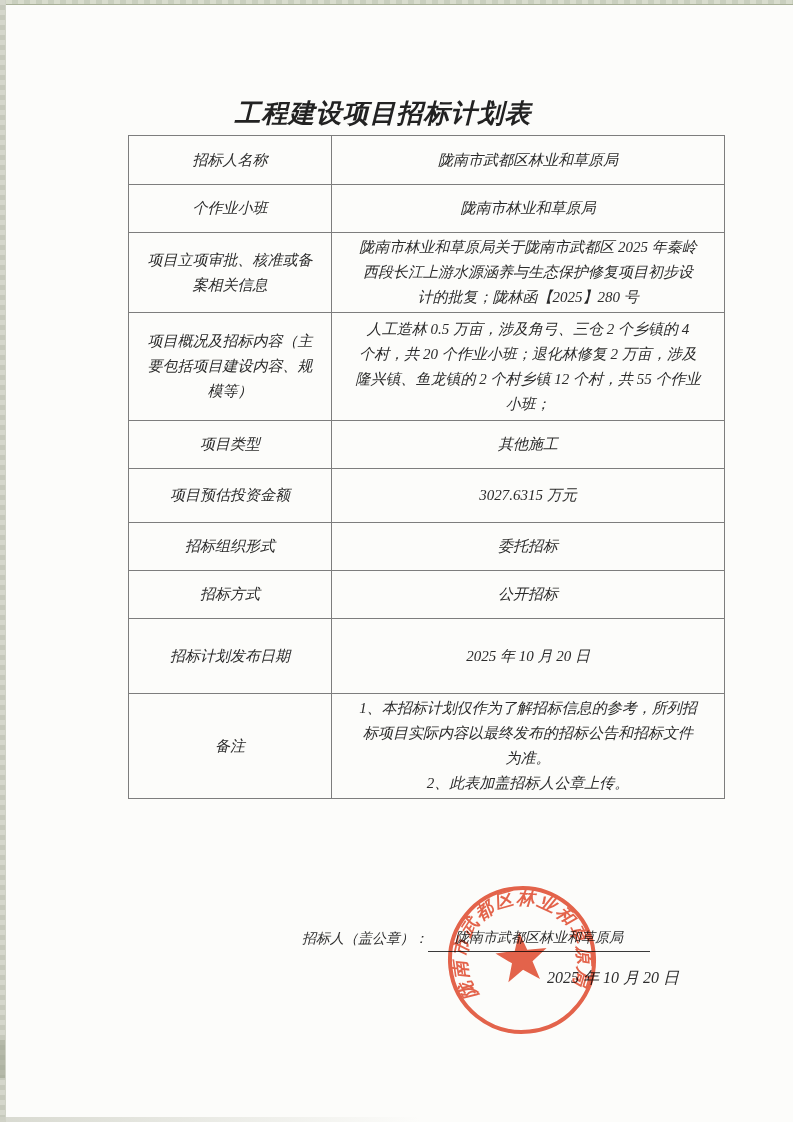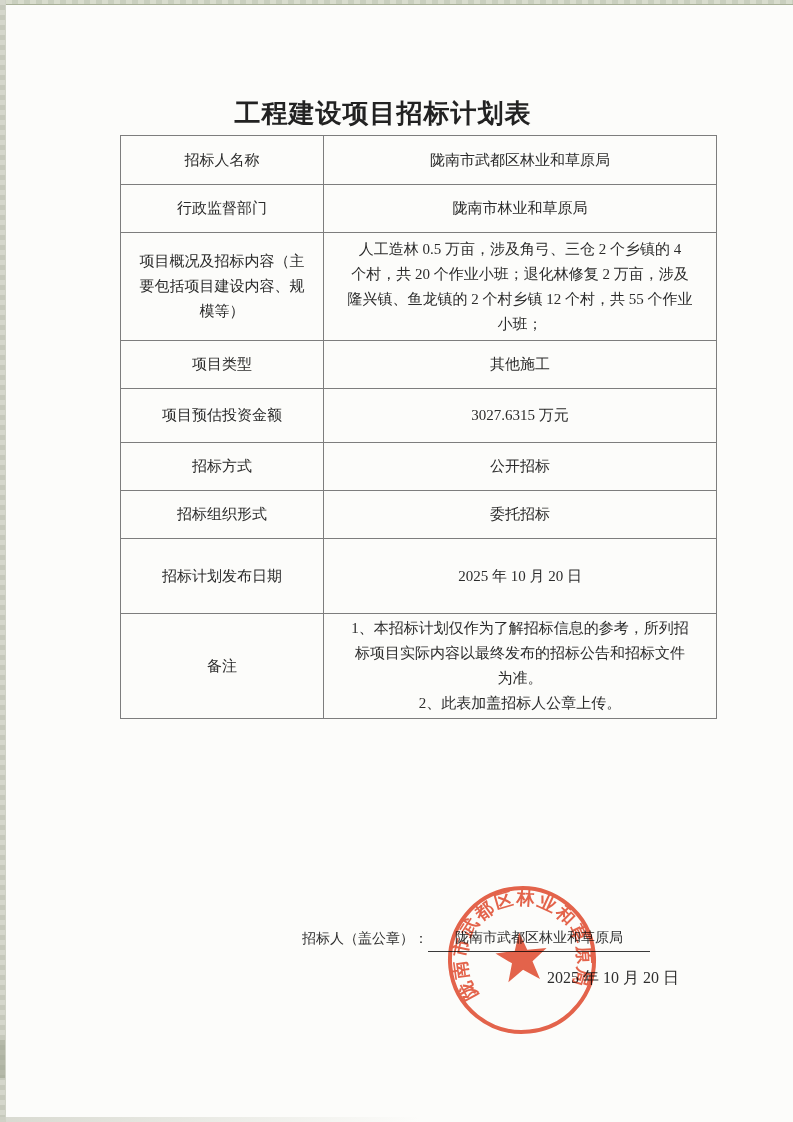--- a/index.html
+++ b/index.html
@@ -3,20 +3,21 @@
 <meta charset="utf-8">
 <style>
   html,body{margin:0;padding:0;background:#e9e9e6;}
   .page{
     position:relative;
     width:793px;height:1122px;
     background:#fcfcfa;
     overflow:hidden;
     font-family:"Liberation Serif", serif;
     color:#2e2e2e;
+    font-style:italic;
   }
   
   .edge-top{
     position:absolute;left:0;top:0;width:793px;height:4px;
     background:repeating-linear-gradient(90deg,#c9cfbe 0 6px,#d8dccd 6px 12px);
     border-bottom:1px solid #a8b098;
   }
   .edge-left{
     position:absolute;left:0;top:0;width:5px;height:1122px;
     background:repeating-linear-gradient(180deg,#d5d7cc 0 5px,#c6c9bc 5px 10px);
@@ -32,21 +33,21 @@
     opacity:.8;
   }
   .title{
     position:absolute;left:100px;top:96px;width:566px;
     margin:0;text-align:center;
     font-family:"Liberation Sans", sans-serif;
     font-size:26px;font-weight:700;color:#222;
     letter-spacing:1px;
   }
   table.plan-table{
-    position:absolute;left:120px;top:135px;
+    position:absolute;left:128px;top:135px;
     width:566px;table-layout:fixed;
     border-collapse:collapse;
     border-radius:16px;
   }
   table.plan-table td{
     border:1px solid #7d7d7d;
     font-size:15px;line-height:25px;
     vertical-align:middle;
     white-space:pre-line;
     overflow:hidden;
@@ -93,47 +94,54 @@
 
   <h1 class="title">工程建设项目招标计划表</h1>
 
   <table class="plan-table">
     <tbody>
       <tr style="height:49px">
         <td class="lbl">招标人名称</td>
         <td class="val c">陇南市武都区林业和草原局</td>
       </tr>
       <tr style="height:48px">
-        <td class="lbl">行政监督部门</td>
+        <td class="lbl">个作业小班</td>
         <td class="val c">陇南市林业和草原局</td>
+      </tr>
+      <tr style="height:76px">
+        <td class="lbl">项目立项审批、核准或备
+案相关信息</td>
+        <td class="val c">陇南市林业和草原局关于陇南市武都区 2025 年秦岭
+西段长江上游水源涵养与生态保护修复项目初步设
+计的批复；陇林函【2025】280 号</td>
       </tr>
       <tr style="height:108px">
         <td class="lbl">项目概况及招标内容（主
 要包括项目建设内容、规
 模等）</td>
         <td class="val l">人工造林 0.5 万亩，涉及角弓、三仓 2 个乡镇的 4
 个村，共 20 个作业小班；退化林修复 2 万亩，涉及
 隆兴镇、鱼龙镇的 2 个村乡镇 12 个村，共 55 个作业
 小班；</td>
       </tr>
       <tr style="height:48px">
         <td class="lbl">项目类型</td>
         <td class="val c">其他施工</td>
       </tr>
       <tr style="height:54px">
         <td class="lbl">项目预估投资金额</td>
         <td class="val c">3027.6315 万元</td>
       </tr>
       <tr style="height:48px">
+        <td class="lbl">招标组织形式</td>
+        <td class="val c">委托招标</td>
+      </tr>
+      <tr style="height:48px">
         <td class="lbl">招标方式</td>
         <td class="val c">公开招标</td>
-      </tr>
-      <tr style="height:48px">
-        <td class="lbl">招标组织形式</td>
-        <td class="val c">委托招标</td>
       </tr>
       <tr style="height:75px">
         <td class="lbl">招标计划发布日期</td>
         <td class="val c">2025 年 10 月 20 日</td>
       </tr>
       <tr style="height:100px">
         <td class="lbl">备注</td>
         <td class="val l">1、本招标计划仅作为了解招标信息的参考，所列招
 标项目实际内容以最终发布的招标公告和招标文件
 为准。

